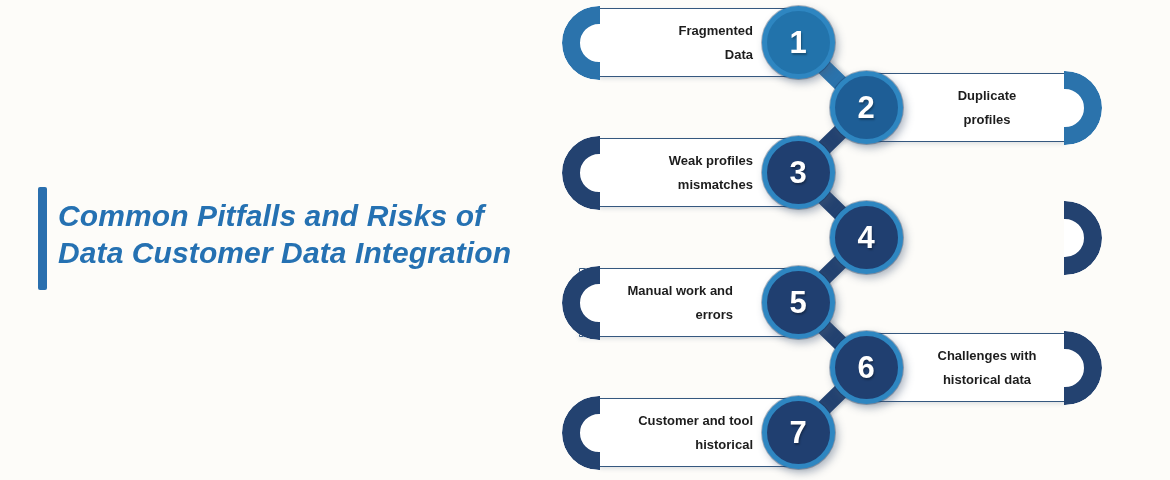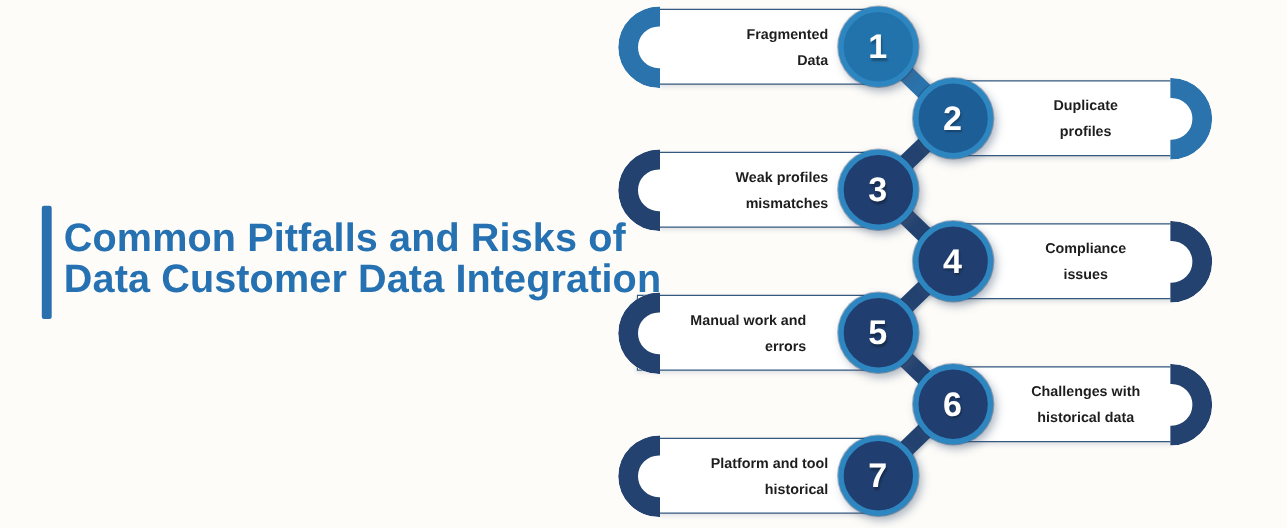--- a/index.html
+++ b/index.html
@@ -9,22 +9,22 @@
     background:var(--bg,#fdfcf9);
     font-family:"Liberation Sans",sans-serif;
     overflow:hidden;
   }
   .accent-bar{
     position:absolute;left:38px;top:187px;width:9px;height:103px;
     background:var(--bar,#2a6fae);border-radius:2px;
   }
   .title{
     position:absolute;left:58px;top:197px;
-    font-size:36px;font-weight:bold;line-height:37px;
-    color:var(--titlec,#2571b2);letter-spacing:.1px;white-space:nowrap;
+    font-size:30px;font-weight:bold;line-height:37px;
+    color:var(--titlec,#2571b2);letter-spacing:.1px;white-space:nowrap;font-style:italic;
   }
   .pill{
     position:absolute;height:69px;width:217px;
     background:#fff;border:1px solid var(--pillborder,#35587f);
     box-sizing:border-box;z-index:1;
     display:flex;align-items:center;
     box-shadow:0 2px 4px rgba(120,130,150,.22);
   }
   .pill.left{border-radius:0 12px 12px 0;}
   .pill.right{border-radius:12px 0 0 12px;}
@@ -103,26 +103,20 @@
       <div>mismatches</div>
     </div>
   </div>
   <div class="crescent left" style="top: 135.5px; left: 562px; color: rgb(35, 66, 112);">
     <div class="donut"></div>
   </div>
   <div class="num-circle" style="left: 761.5px; top: 136px; background: radial-gradient(circle at 38% 32%, rgb(32, 63, 112) 0%, rgb(32, 63, 112) 55%, rgba(0, 0, 0, 0) 0px), rgb(32, 63, 112);">
     <span class="num">3</span>
   </div>
 
-  <div class="pill right" style="top: 203px; left: 849px;">
-    <div class="pill-text">
-      <div>Compliance</div>
-      <div>issues</div>
-    </div>
-  </div>
   <div class="crescent right" style="top: 200.5px; left: 1064px; color: rgb(35, 66, 112);">
     <div class="donut"></div>
   </div>
   <div class="num-circle" style="left: 829.5px; top: 201px; background: radial-gradient(circle at 38% 32%, rgb(32, 63, 112) 0%, rgb(32, 63, 112) 55%, rgba(0, 0, 0, 0) 0px), rgb(32, 63, 112);">
     <span class="num">4</span>
   </div>
 
   <div class="pill left" style="top: 268px; left: 579px;">
     <div class="pill-text">
       <div>Manual work and</div>
@@ -144,21 +138,21 @@
   </div>
   <div class="crescent right" style="top: 330.5px; left: 1064px; color: rgb(35, 66, 112);">
     <div class="donut"></div>
   </div>
   <div class="num-circle" style="left: 829.5px; top: 331px; background: radial-gradient(circle at 38% 32%, rgb(32, 63, 112) 0%, rgb(32, 63, 112) 55%, rgba(0, 0, 0, 0) 0px), rgb(32, 63, 112);">
     <span class="num">6</span>
   </div>
 
   <div class="pill left" style="top: 398px; left: 599px;">
     <div class="pill-text">
-      <div>Platform and tool</div>
+      <div>Customer and tool</div>
       <div>historical</div>
     </div>
   </div>
   <div class="crescent left" style="top: 395.5px; left: 562px; color: rgb(35, 66, 112);">
     <div class="donut"></div>
   </div>
   <div class="num-circle" style="left: 761.5px; top: 396px; background: radial-gradient(circle at 38% 32%, rgb(32, 63, 112) 0%, rgb(32, 63, 112) 55%, rgba(0, 0, 0, 0) 0px), rgb(32, 63, 112);">
     <span class="num">7</span>
   </div>
 <div class="connector" style="left: 824px; top: 50px; background: rgb(43, 115, 172); transform: rotate(-46deg);"></div>

